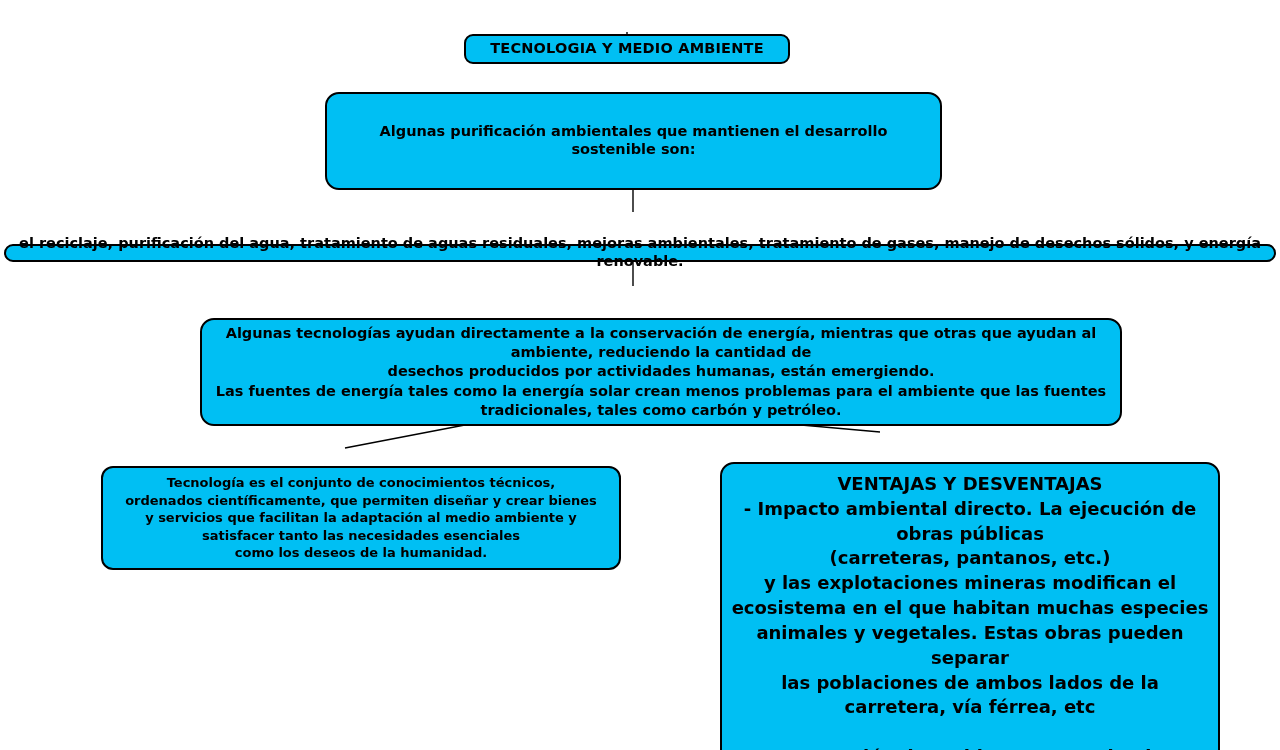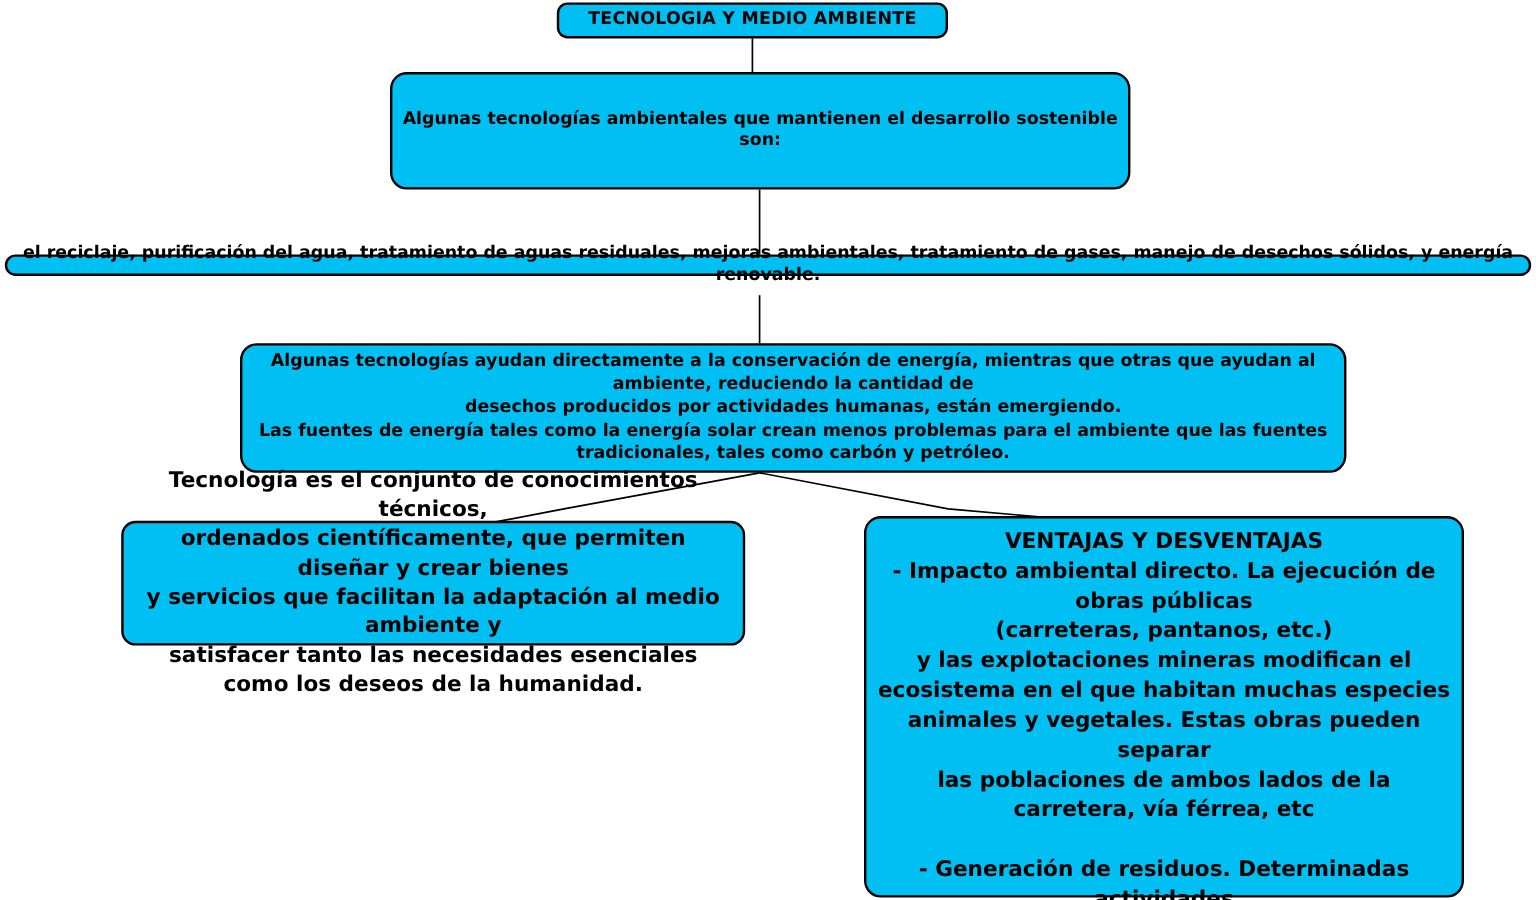--- a/index.html
+++ b/index.html
@@ -31,20 +31,21 @@
     border-radius: 12px;
     color: #000000;
     font-weight: bold;
     text-align: center;
     display: flex;
     align-items: center;
     justify-content: center;
     padding: 4px 8px;
     white-space: pre-line;
     line-height: 1.22;
+    margin-top: 32px;
   }
   #node-title {
     left: 464px;
     top: 2px;
     width: 326px;
     height: 30px;
     font-size: 14.5px;
     border-radius: 9px;
     letter-spacing: 0.2px;
   }
@@ -71,21 +72,21 @@
     height: 108px;
     font-size: 14.5px;
     border-radius: 14px;
     line-height: 1.32;
   }
   #node-definition {
     left: 101px;
     top: 434px;
     width: 520px;
     height: 104px;
-    font-size: 18px;
+    font-size: 13px;
     border-radius: 12px;
     line-height: 1.35;
   }
   #node-pros-cons {
     left: 720px;
     top: 430px;
     width: 500px;
     height: 318px;
     font-size: 18px;
     border-radius: 14px;
@@ -103,21 +104,21 @@
     <g stroke="#000000" stroke-width="1.4" fill="none">
       <line x1="627" y1="32" x2="627" y2="60"></line>
       <line x1="633" y1="158" x2="633" y2="212"></line>
       <line x1="633" y1="246" x2="633" y2="286"></line>
       <path d="M 633 394 L 470 424 L 345 448"></path>
       <path d="M 633 394 L 790 424 L 880 432"></path>
     </g>
   </svg>
 
   <div class="node" id="node-title">TECNOLOGIA Y MEDIO AMBIENTE</div>
-  <div class="node" id="node-intro">Algunas tecnologías ambientales que mantienen el desarrollo sostenible son:</div>
+  <div class="node" id="node-intro">Algunas purificación ambientales que mantienen el desarrollo sostenible son:</div>
   <div class="node" id="node-list">el reciclaje, purificación del agua, tratamiento de aguas residuales, mejoras ambientales, tratamiento de gases, manejo de desechos sólidos, y energía renovable.</div>
   <div class="node" id="node-energy">Algunas tecnologías ayudan directamente a la conservación de energía, mientras que otras que ayudan al ambiente, reduciendo la cantidad de
 desechos producidos por actividades humanas, están emergiendo.
 Las fuentes de energía tales como la energía solar crean menos problemas para el ambiente que las fuentes
 tradicionales, tales como carbón y petróleo.</div>
   <div class="node" id="node-definition">Tecnología es el conjunto de conocimientos técnicos,
 ordenados científicamente, que permiten diseñar y crear bienes
 y servicios que facilitan la adaptación al medio ambiente y
 satisfacer tanto las necesidades esenciales
 como los deseos de la humanidad.</div>

